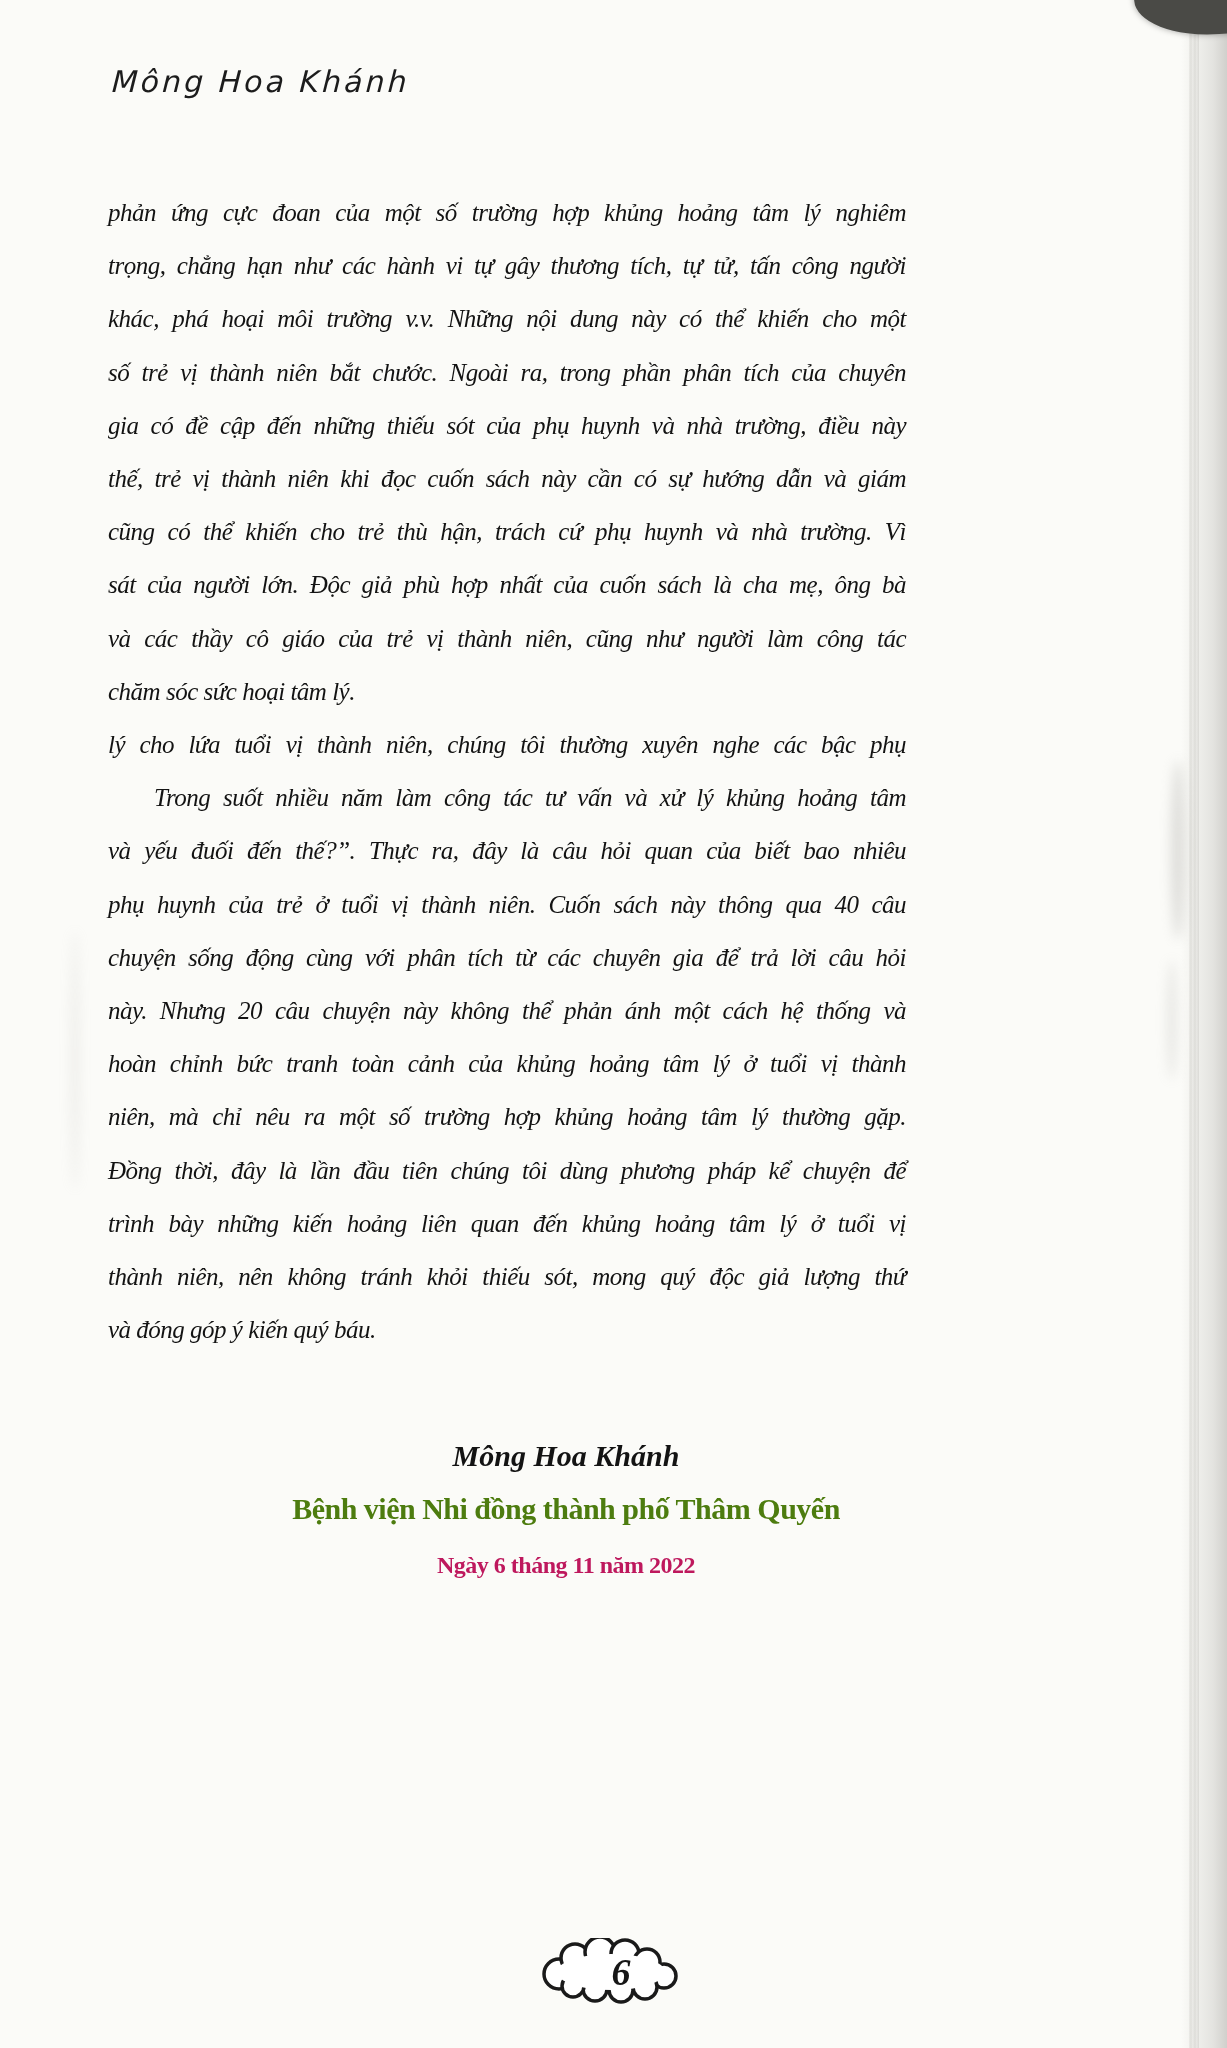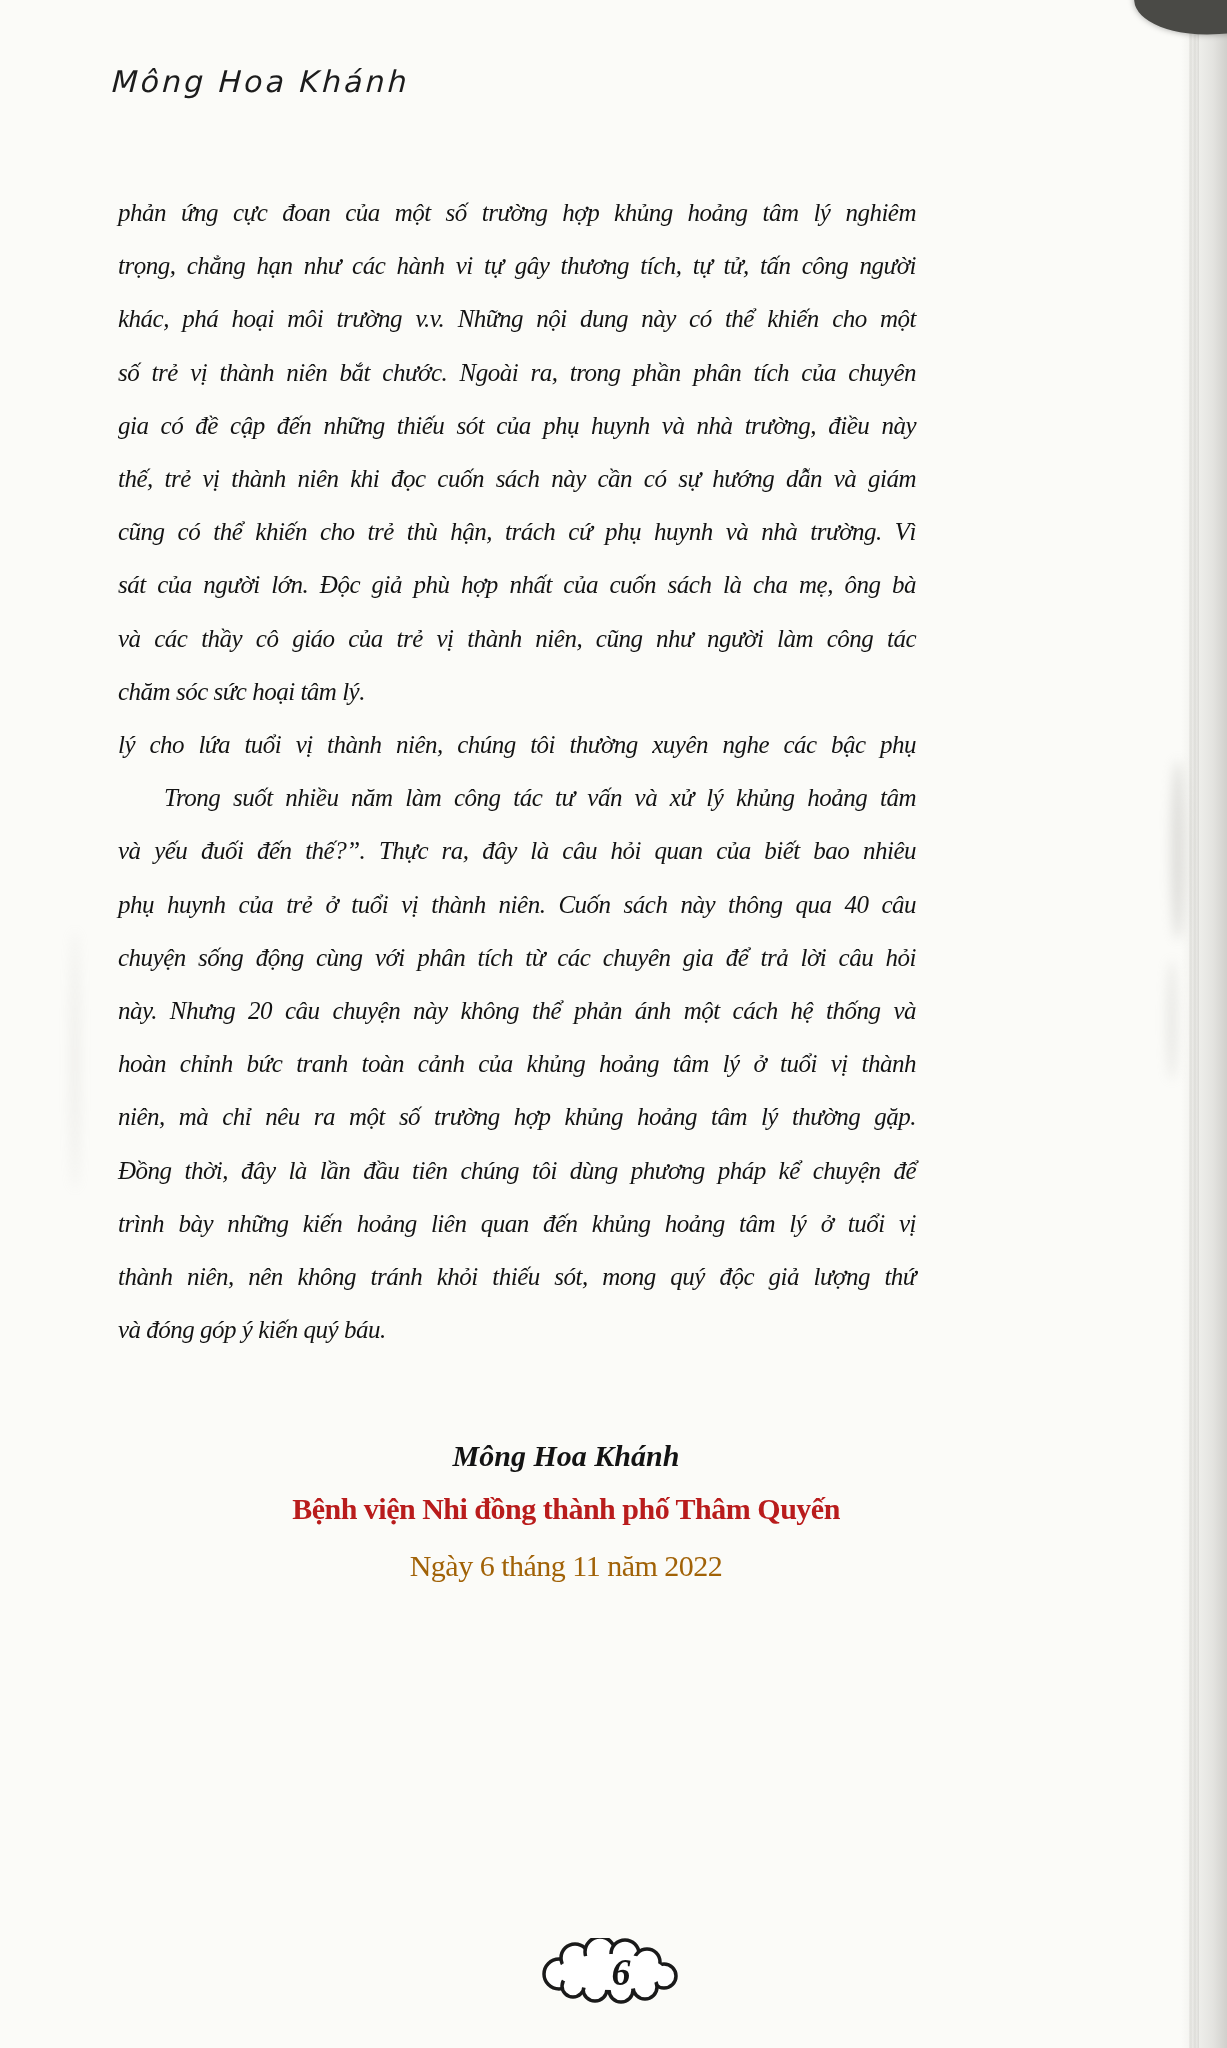--- a/index.html
+++ b/index.html
@@ -18,21 +18,21 @@
     position:absolute; left:112px; top:64px;
     font-family:"DejaVu Sans","Liberation Sans",sans-serif;
     font-style:italic;
     font-size:30px; letter-spacing:3px;
     color:#1c1c1c;
     transform:skewX(-3deg);
   }
 
   
   .body-text {
-    position:absolute; left:118px; top:186px; width:798px;
+    position:absolute; left:108px; top:186px; width:798px;
     font-style:italic;
     font-size:25px;
     letter-spacing:-0.5px;
     line-height:53.2px;
     color:#131313;
   }
   .body-text .line {
     text-align:justify;
     text-align-last:justify;
   }
@@ -44,25 +44,25 @@
     position:absolute; left:226px; top:1432px; width:680px;
     text-align:center;
   }
   .sig-name {
     font-style:italic; font-weight:700;
     font-size:30px; line-height:48px;
     color:#131313;
   }
   .sig-affiliation {
     font-weight:700; font-size:30px; line-height:57px;
-    letter-spacing:-0.5px; color:#b91c1c;
+    letter-spacing:-0.5px; color:#4d7c0f;
   }
   .sig-date {
-    font-weight:400; font-size:30px; line-height:57px;
-    letter-spacing:-0.5px; color:#a16207;
+    font-weight:700; font-size:24px; line-height:57px;
+    letter-spacing:-0.5px; color:#be185d;
   }
 
   
   .page-number-cloud {
     position:absolute; left:537px; top:1938px;
     width:152px; height:66px;
   }
 
   
   .corner-curl {

